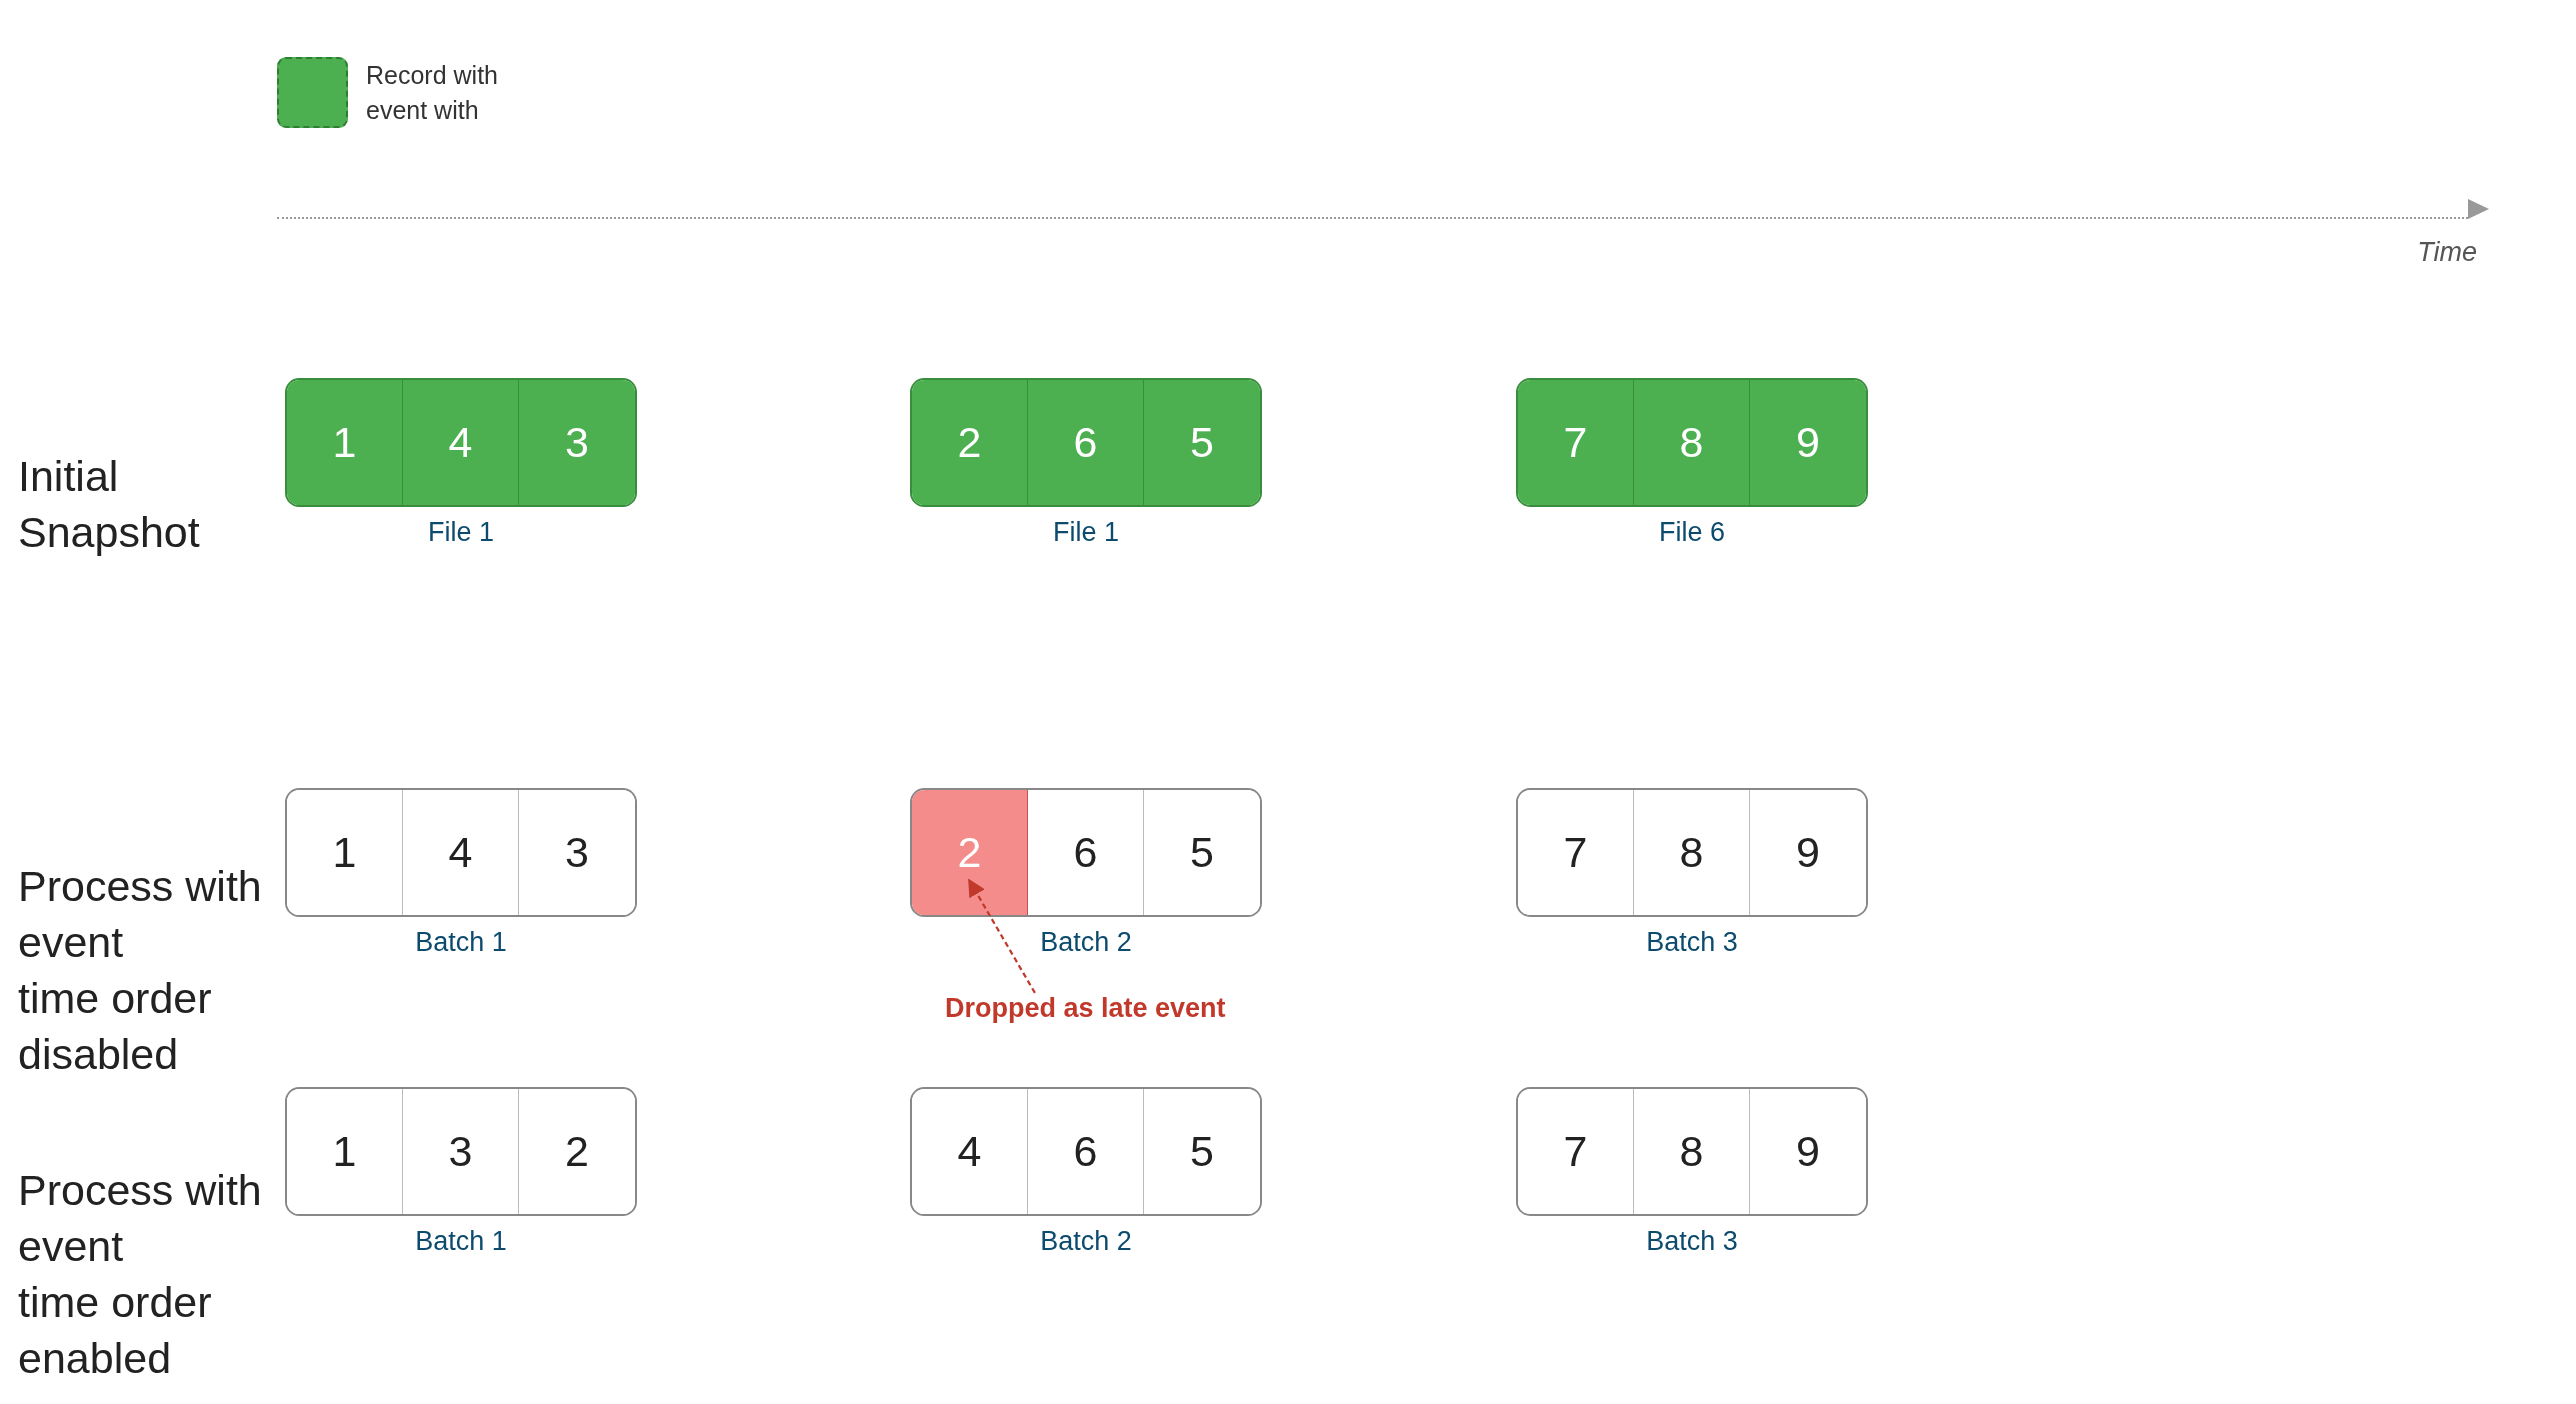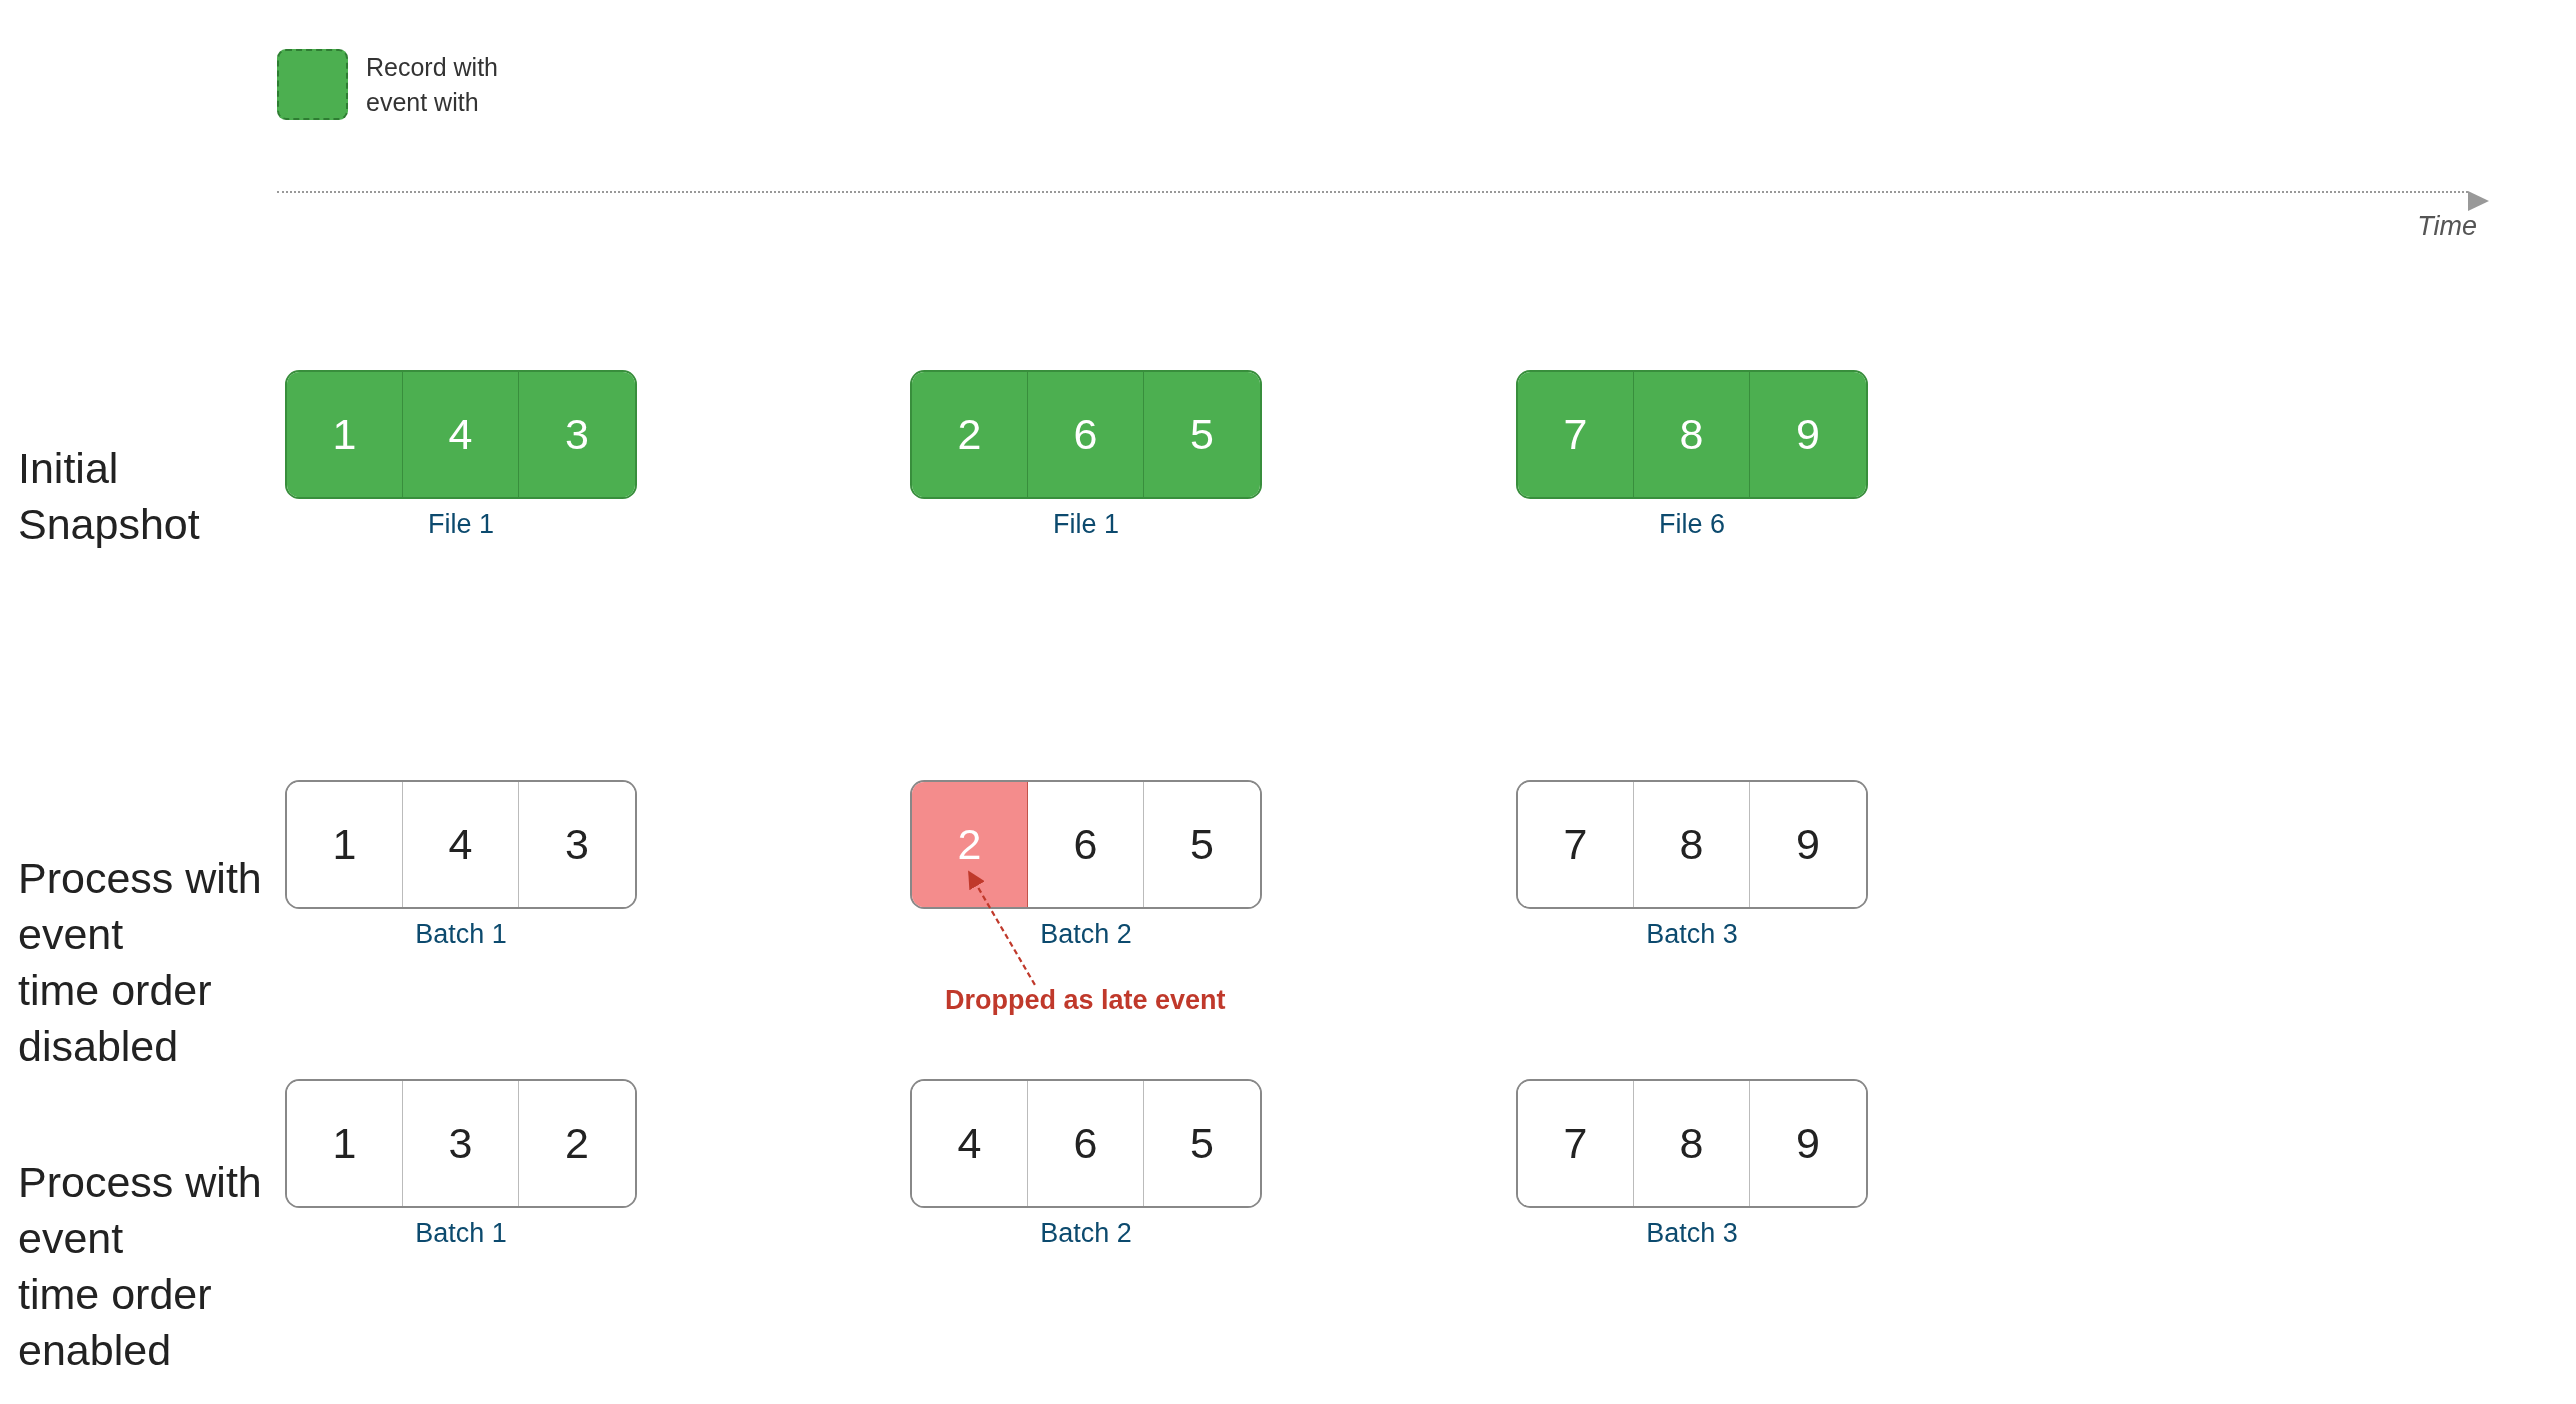--- a/index.html
+++ b/index.html
@@ -7,21 +7,21 @@
       background: #fff;
       font-family: 'Segoe UI', Arial, sans-serif;
       width: 2576px;
       height: 1405px;
       overflow: hidden;
       position: relative;
     }
 
     .diagram-container {
       position: absolute;
-      top: 4px; left: 0;
+      top: 12px; left: 0;
       width: 2576px;
       height: 1153px;
     }
 
     
     .legend {
       position: absolute;
       top: 45px;
       left: 277px;
       display: flex;
@@ -41,21 +41,21 @@
       line-height: 1.4;
     }
 
     
     .timeline {
       position: absolute;
       top: 187px;
       left: 277px;
       width: 2212px;
       display: flex;
-      align-items: flex-start;
+      align-items: flex-end;
       font-style: italic;
     }
     .timeline-line {
       flex: 1;
       border-top: 2.7px dotted #999;
       position: relative;
     }
     .timeline-arrow {
       width: 0;
       height: 0;

